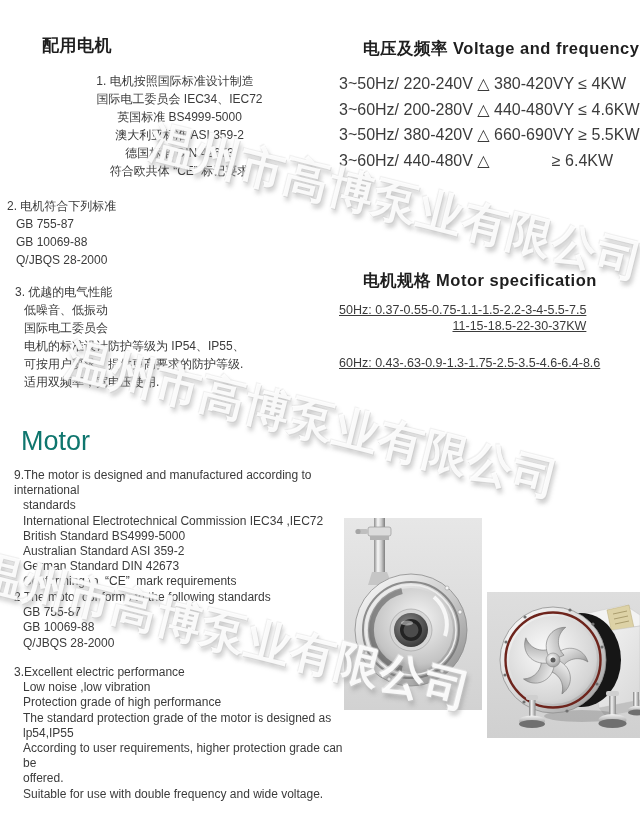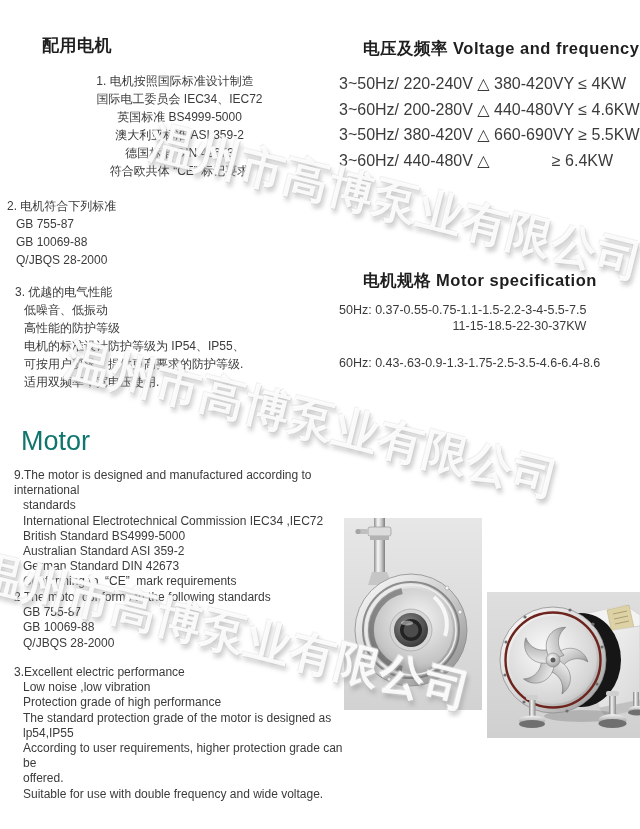--- a/index.html
+++ b/index.html
@@ -10,21 +10,21 @@
   
   .h-cn{position:absolute;font-size:17px;font-weight:700;color:#1e1e1e;letter-spacing:.5px;padding-left:24px;}
   .h-motor{position:absolute;font-size:27px;font-weight:400;color:#0f766e;}
   
   .sec{position:absolute;font-size:12px;line-height:18px;width:320px;}
   .sec .ln{padding-left:9px;white-space:pre-wrap;}
   .sec .ln.first{padding-left:0;}
   .sec-en{line-height:15.2px;}
   .vlines{position:absolute;left:339px;top:71px;font-size:16px;line-height:25.5px;}
   .vlines .ln{white-space:pre;padding-left:0;}
-  .spec{position:absolute;left:339px;font-size:12.5px;line-height:15.5px;}
+  .spec{position:absolute;left:339px;font-size:12.5px;line-height:15.5px;text-decoration:underline;}
   .spec .ln{white-space:pre;}
   .spec .ln.cont{padding-left:37px;text-align:right;}
   
   .wm{
     position:absolute;white-space:nowrap;z-index:6;pointer-events:none;
     font-size:45px;font-weight:700;letter-spacing:1px;
     color:rgba(255,255,255,.88);
     transform:rotate(14deg);transform-origin:0 0;
     text-shadow:1px 1px 0 rgba(200,200,200,.55), 3px 4px 4px rgba(120,120,120,.38), -1px -1px 1px rgba(235,235,235,.8);
   }
@@ -60,21 +60,21 @@
   <div class="sec" style="left:7px;top:197px;">
     <div class="ln first">2. 电机符合下列标准</div>
     <div class="ln">GB 755-87</div>
     <div class="ln">GB 10069-88</div>
     <div class="ln">Q/JBQS 28-2000</div>
   </div>
 
   <div class="sec" style="left:15px;top:283px;">
     <div class="ln first">3. 优越的电气性能</div>
     <div class="ln">低噪音、低振动</div>
-    <div class="ln">高性能的防护等级</div>
+    <div class="ln">国际电工委员会</div>
     <div class="ln">电机的标准设计防护等级为 IP54、IP55、</div>
     <div class="ln">可按用户要求、提供更高要求的防护等级.</div>
     <div class="ln">适用双频率，宽电压使用.</div>
   </div>
 
   <div class="h-cn" style="left:339px;top:38px;font-size:16.5px;">电压及频率 Voltage and frequency</div>
   <div class="vlines">
     <div class="ln">3~50Hz/ 220-240V △ 380-420VY ≤ 4KW</div>
     <div class="ln">3~60Hz/ 200-280V △ 440-480VY ≤ 4.6KW</div>
     <div class="ln">3~50Hz/ 380-420V △ 660-690VY ≥ 5.5KW</div>

